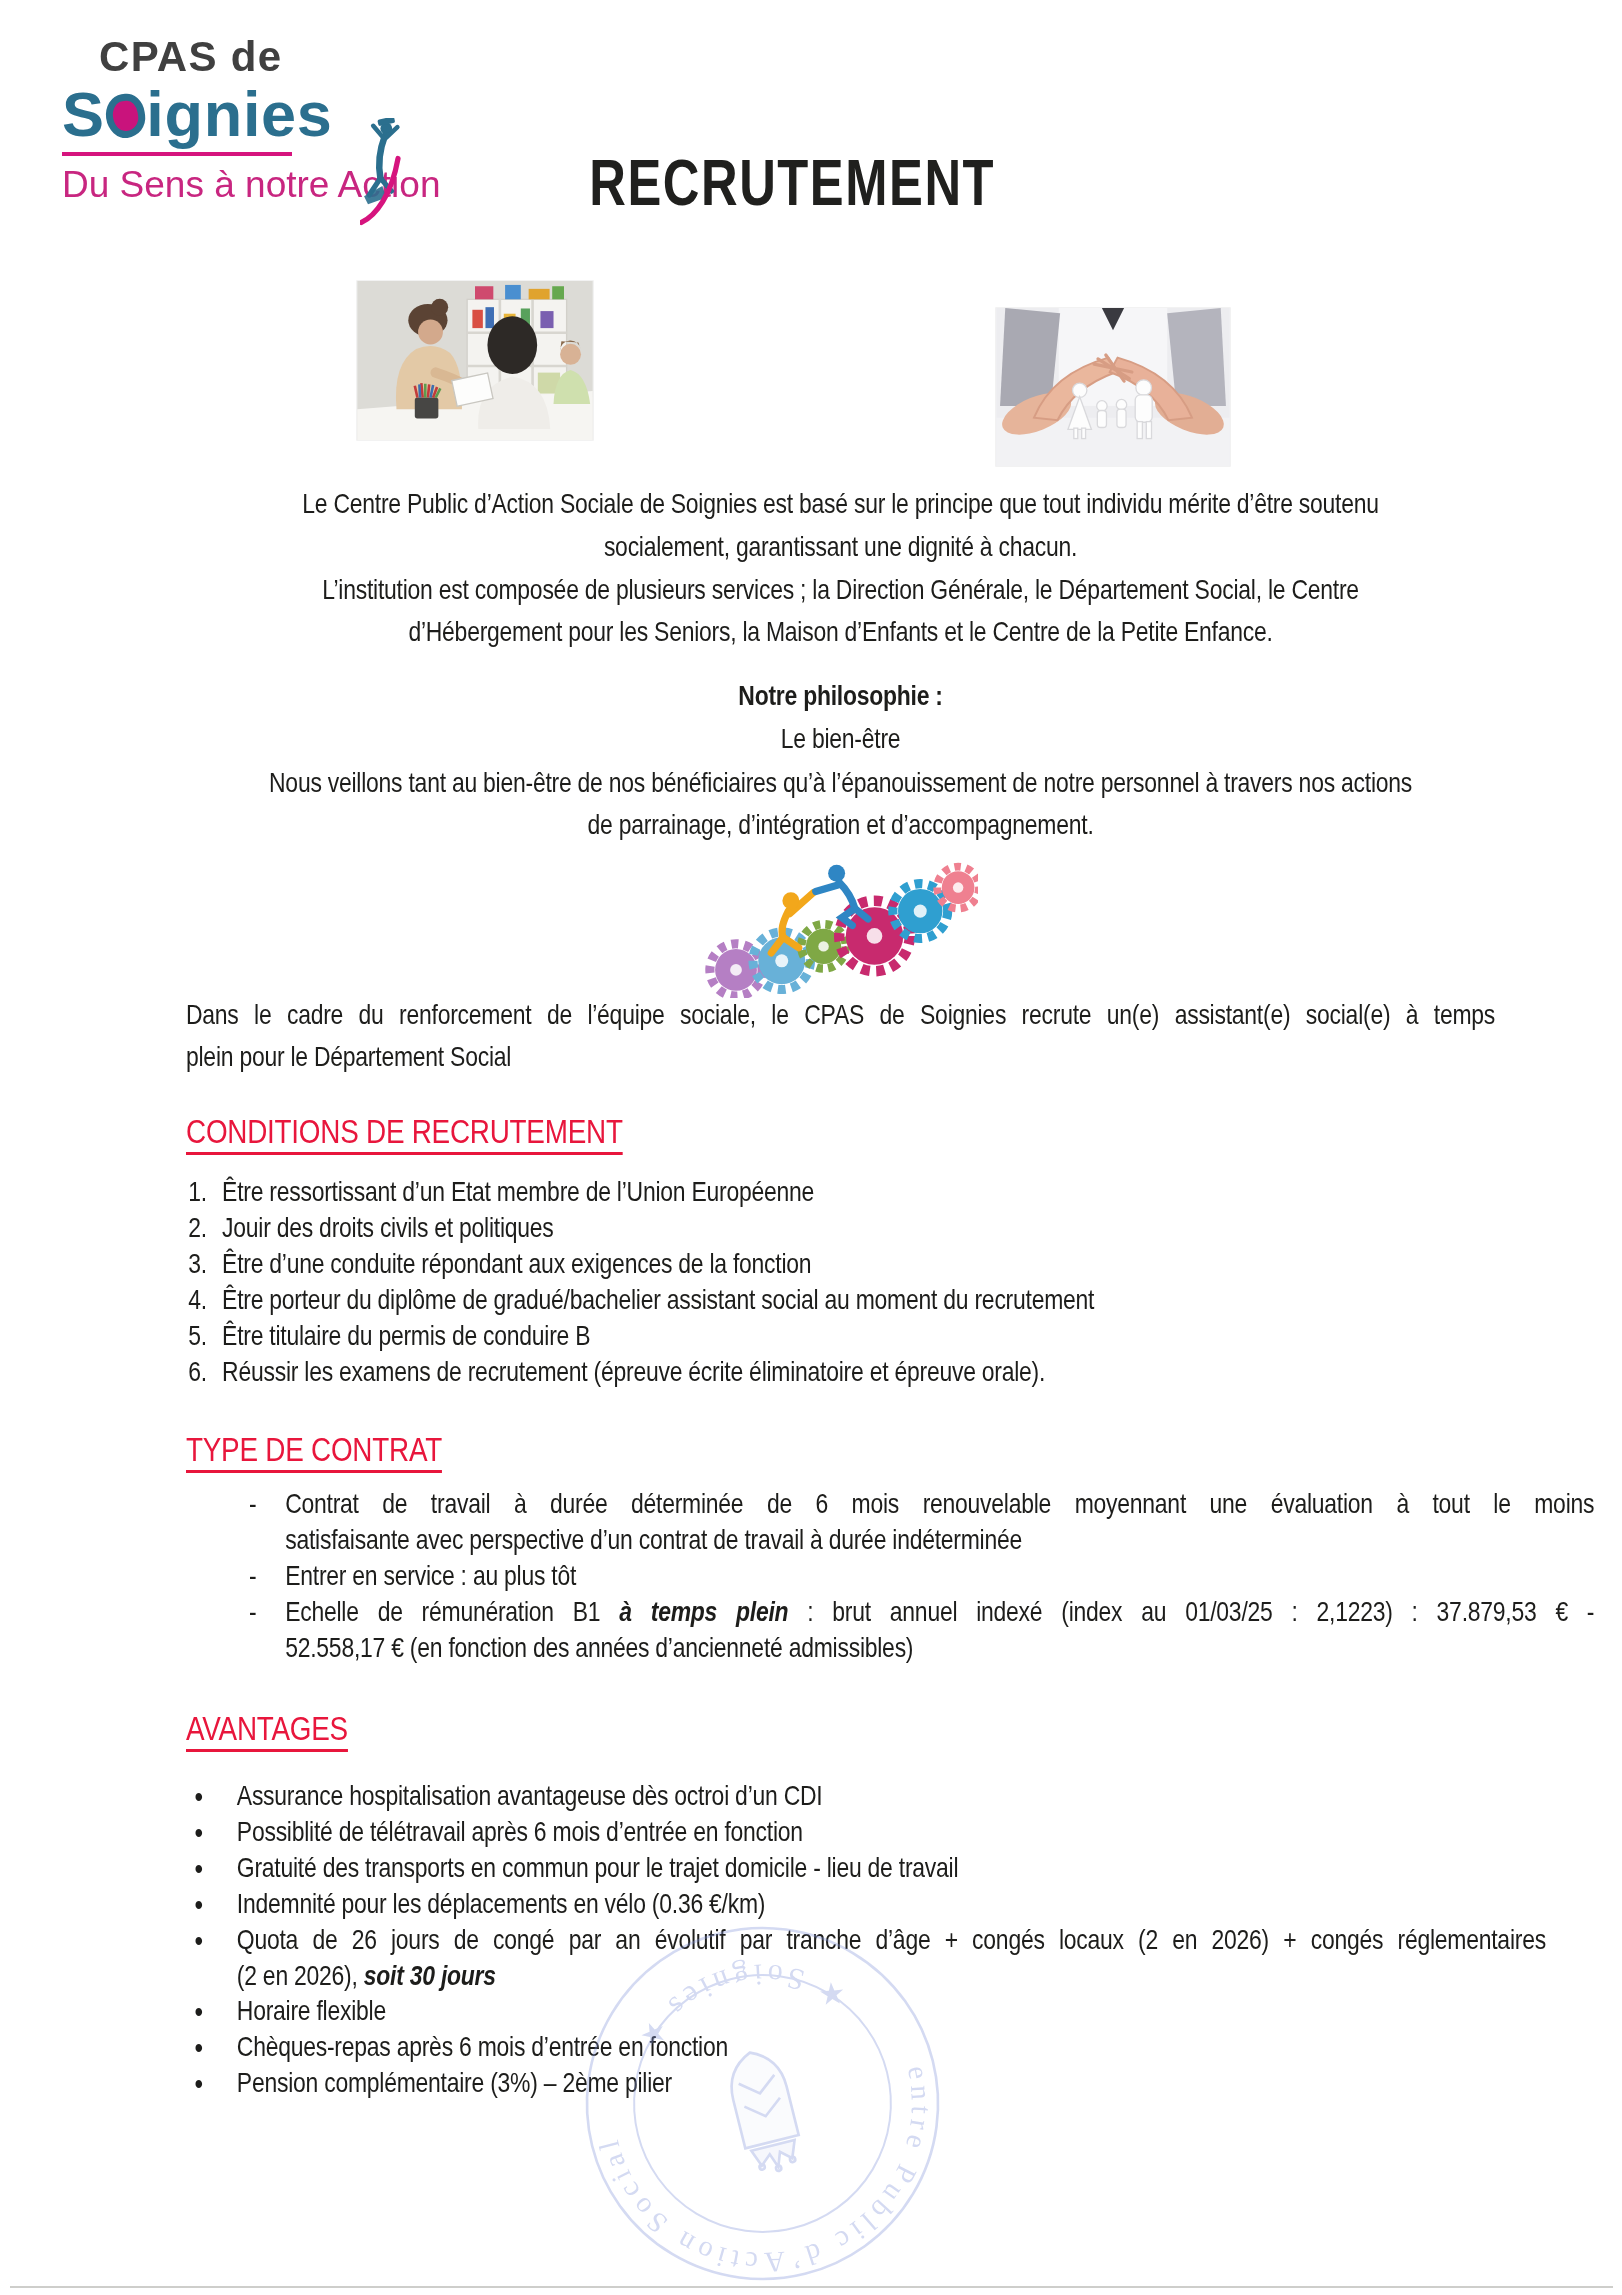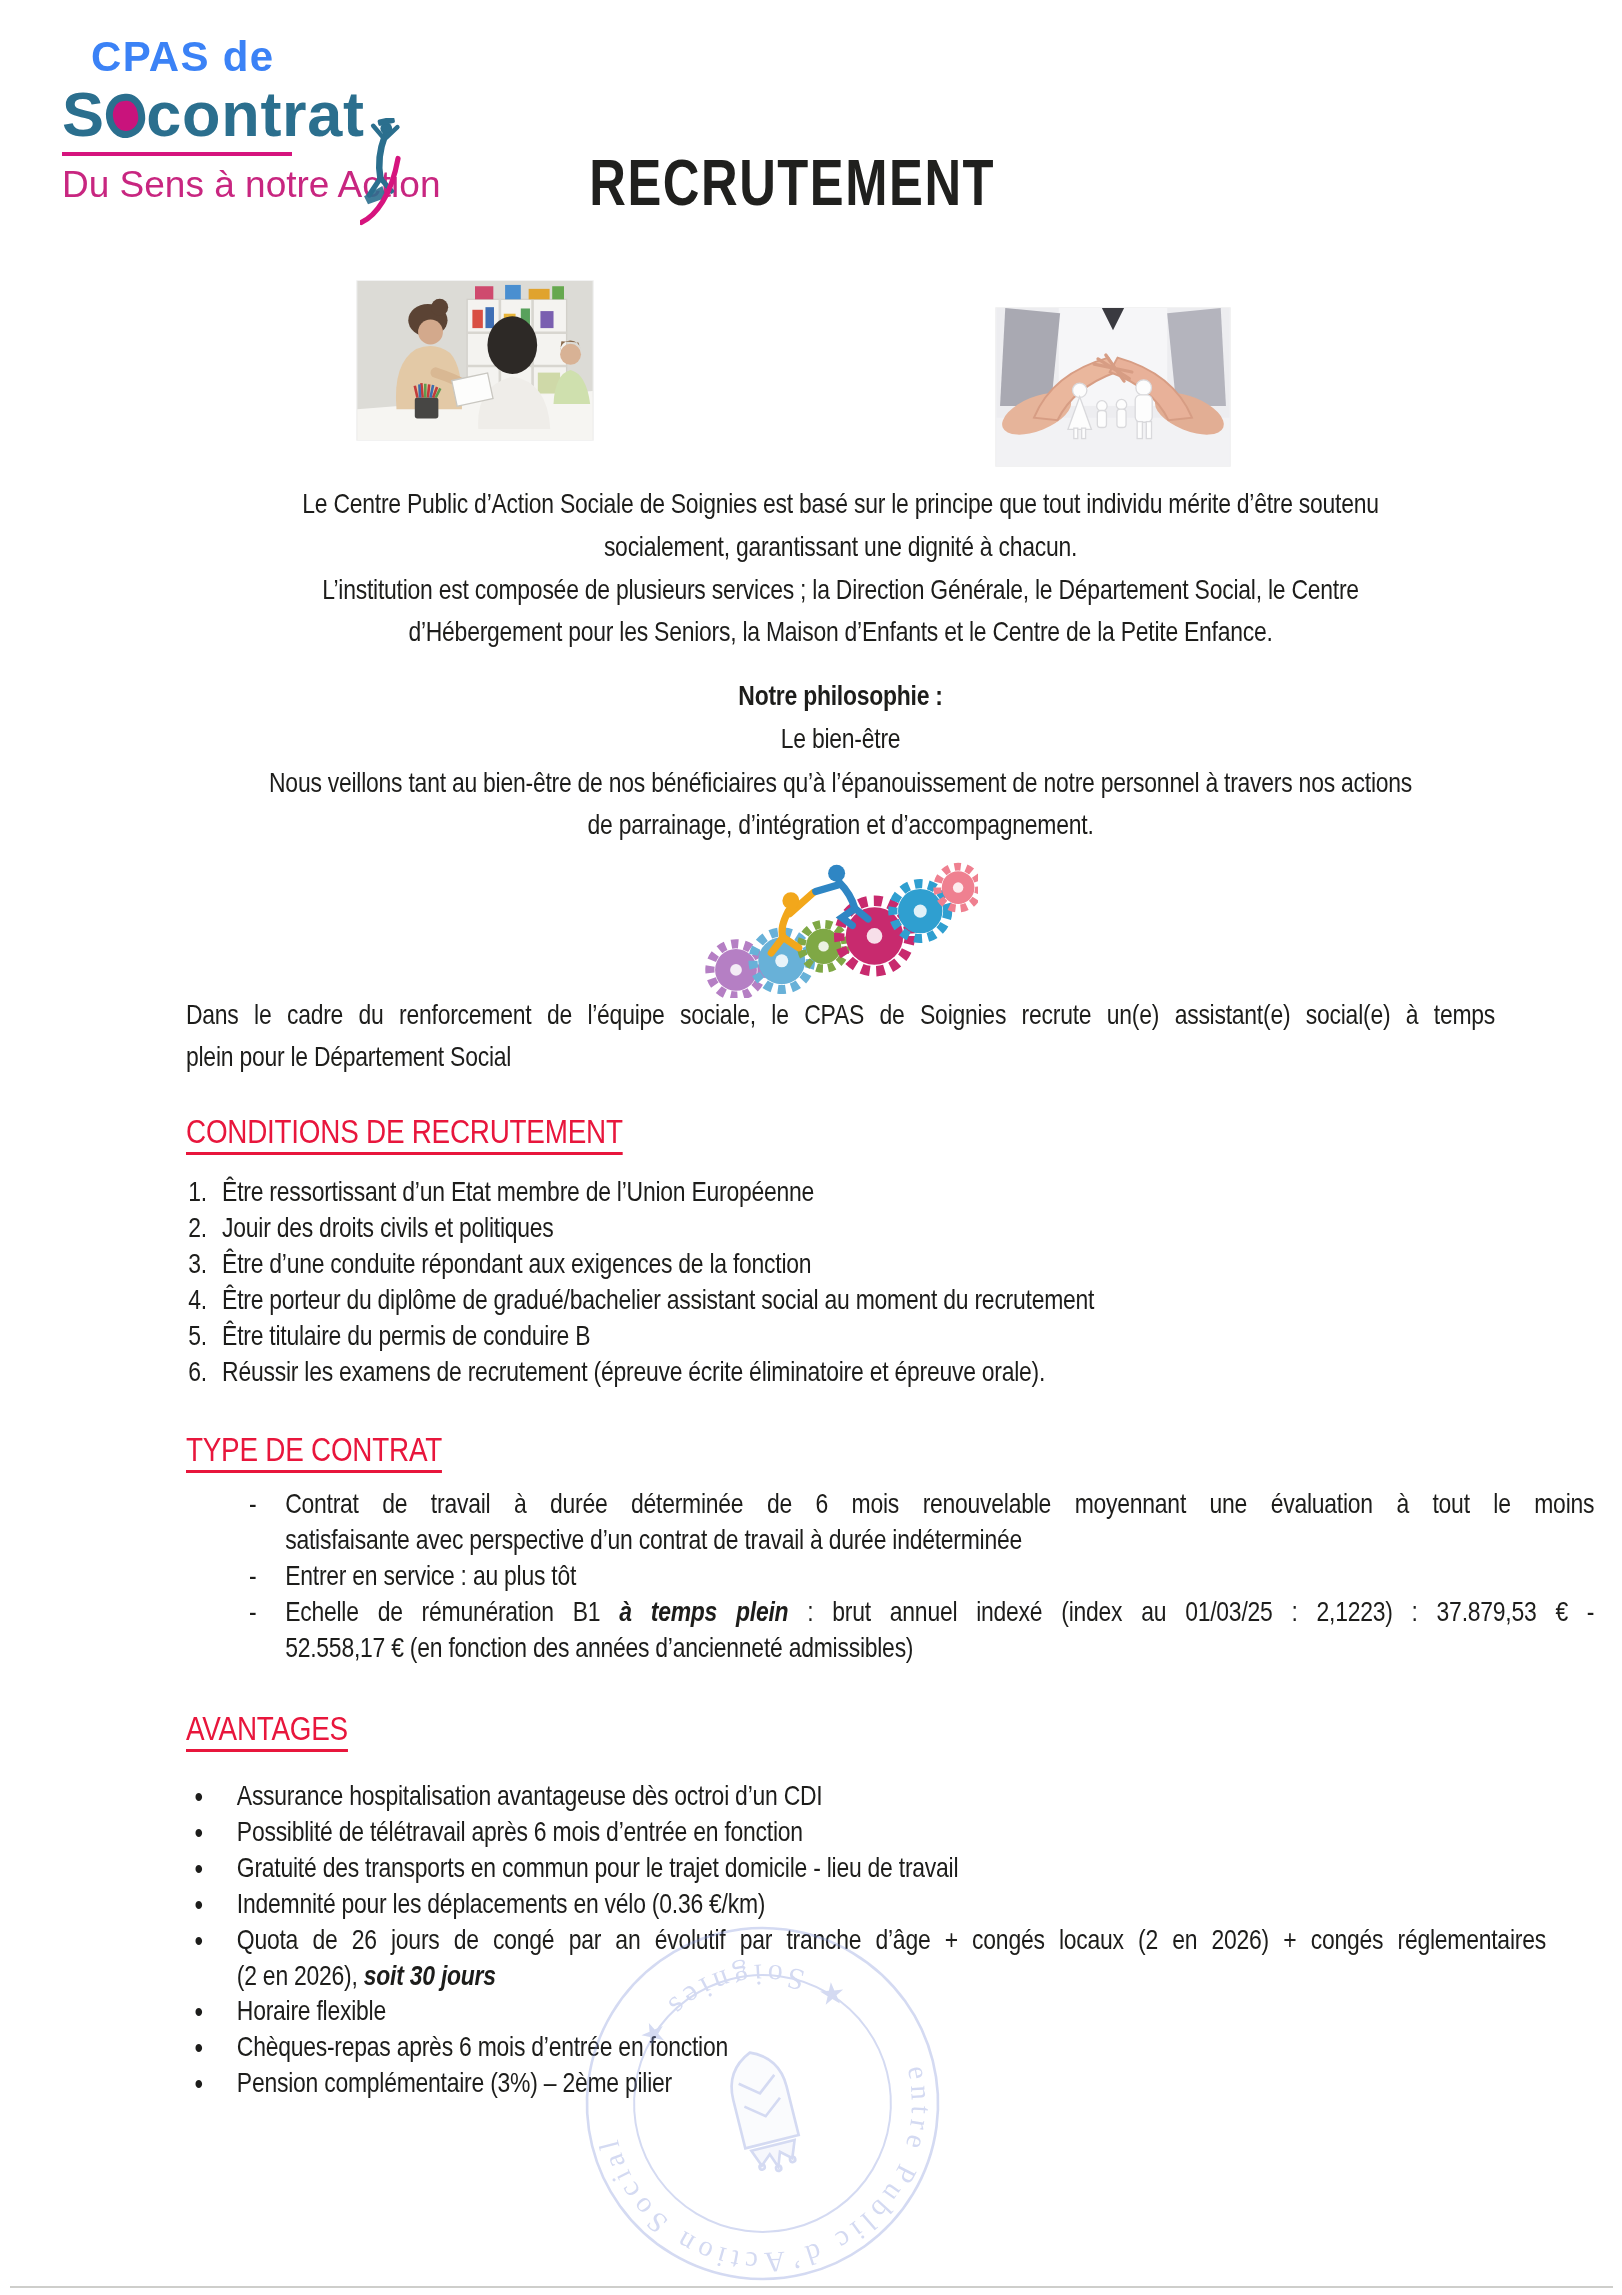--- a/index.html
+++ b/index.html
@@ -1,21 +1,21 @@
 <!DOCTYPE html>
 <html style="font-size:10.5px"><head>
 <meta charset="utf-8">
 <style>
   html,body{margin:0;padding:0;background:#ffffff;}
   .page{position:relative;width:1623px;height:2295px;background:#ffffff;overflow:hidden;
         font-family:"Liberation Sans",sans-serif;color:#1d1d1b;}
 
   
   .logo{position:absolute;left:62px;top:33px;width:406px;}
-  .logo-line1{margin-left:29px;font-size:42px;font-weight:600;color:#3b82f6;letter-spacing:1.3px;}
+  .logo-line1{margin-left:37px;font-size:42px;font-weight:600;color:#404040;letter-spacing:1.3px;}
   .logo-line2{font-size:63px;font-weight:700;color:#2b6f8e;letter-spacing:0.7px;line-height:1.05;display:flex;align-items:center;}
   .blob-o{display:inline-block;width:25px;height:30px;border:7.2px solid #2b6f8e;background:#c9137c;
           border-radius:50% 46% 56% 50% / 52% 50% 48% 54%;margin:3.9px 1.3px 0 1.3px;transform:rotate(-8deg);}
   .logo-underline{width:230px;height:3.3px;background:#d6147e;margin-top:5.2px;}
   .logo-tagline{font-size:37px;color:#c82680;margin-top:7.9px;font-weight:500;}
   .dancer{position:absolute;left:298px;top:85px;}
 
   
   .doc-title{position:absolute;left:92px;top:145px;width:1400px;text-align:center;
              font-size:65px;font-weight:700;color:#20201e;}
@@ -63,21 +63,21 @@
 </head>
 <body>
 
 <div class="page">
 
   <div class="logo">
     <div class="logo-line1">CPAS de</div>
     <div class="logo-line2">
       <span>S</span>
         <span class="blob-o"></span>
-        <span>contrat</span>
+        <span>ignies</span>
     </div>
     <div class="logo-underline"></div>
     <div class="logo-tagline">Du Sens à notre Action</div>
     <svg class="dancer" width="46" height="111" viewBox="0 0 70 170">
       <circle cx="40" cy="16" r="9" fill="#2b6f8e"></circle>
       <path d="M38 27 C30 48 27 70 31 92" stroke="#2b6f8e" stroke-width="10" fill="none" stroke-linecap="round"></path>
       <path d="M37 32 L20 12 M40 30 L57 14" stroke="#2b6f8e" stroke-width="7" fill="none" stroke-linecap="round"></path>
       <rect x="27" y="0" width="26" height="10" rx="3" fill="#2b6f8e" transform="rotate(-12 40 5)"></rect>
       <path d="M31 92 L14 118 M31 92 L48 112" stroke="#2b6f8e" stroke-width="8" fill="none" stroke-linecap="round"></path>
       <path d="M6 120 L34 104 L40 122 L12 132 Z" fill="#2b6f8e" opacity="0.9"></path>

